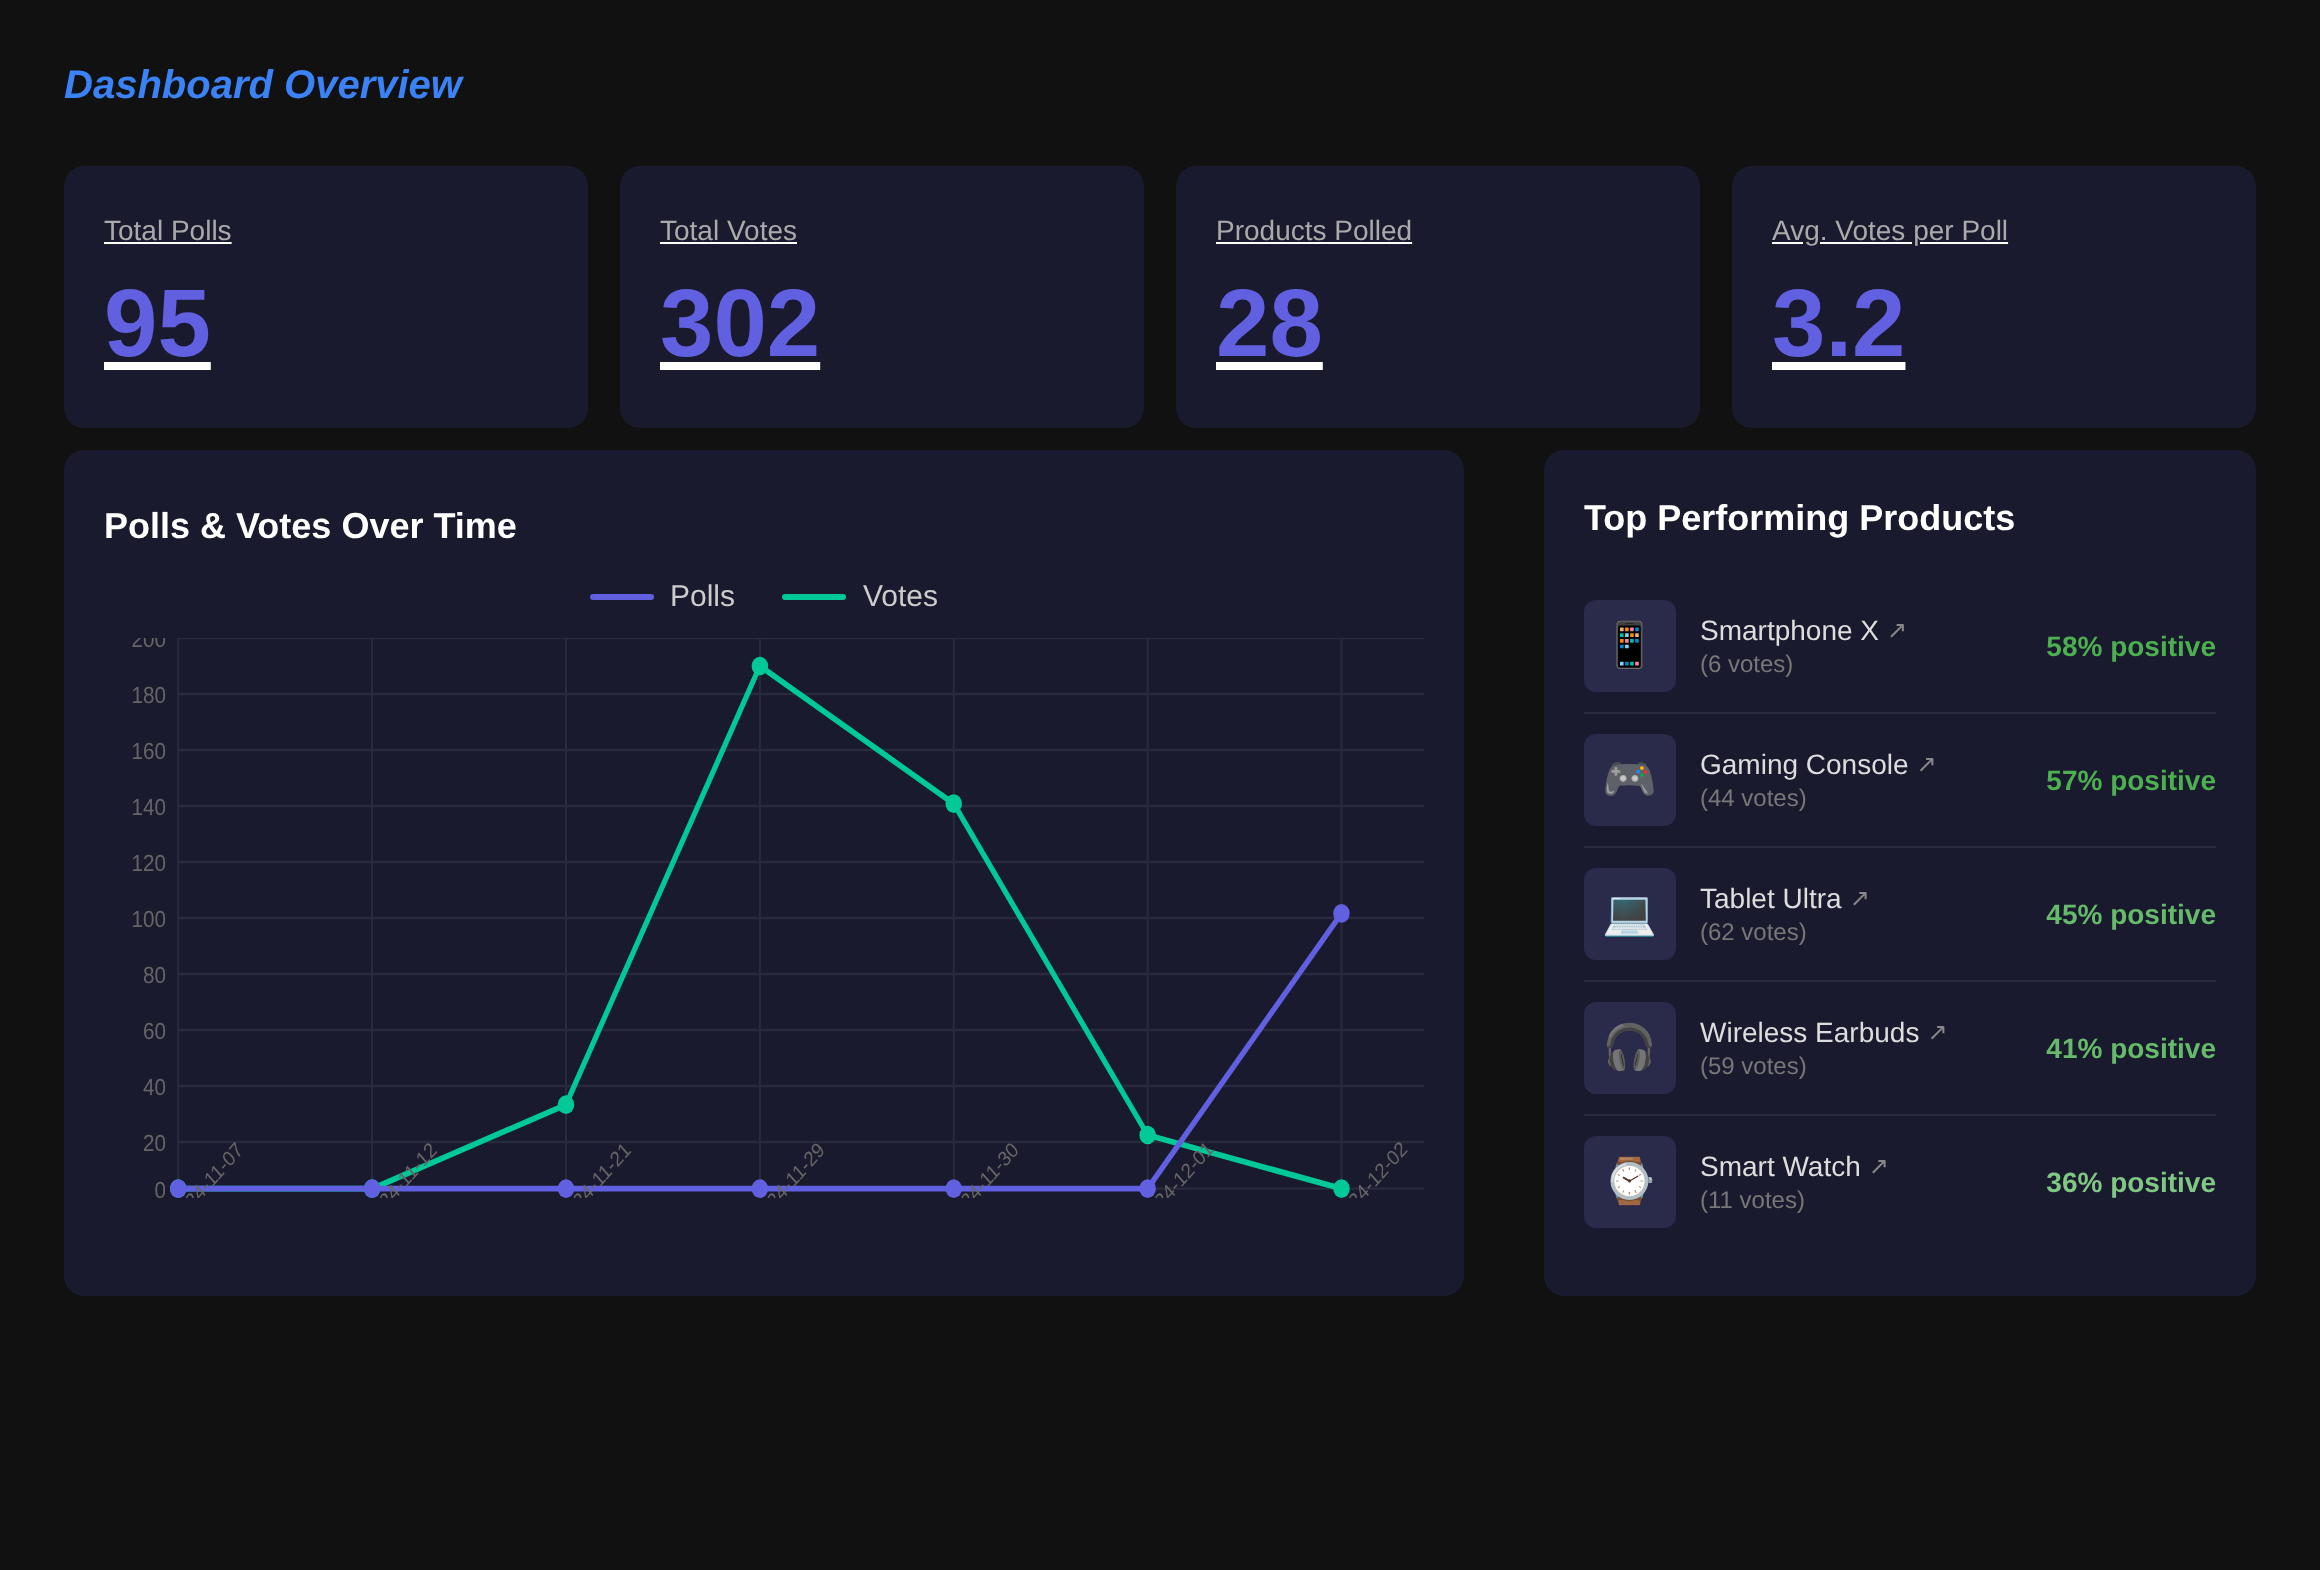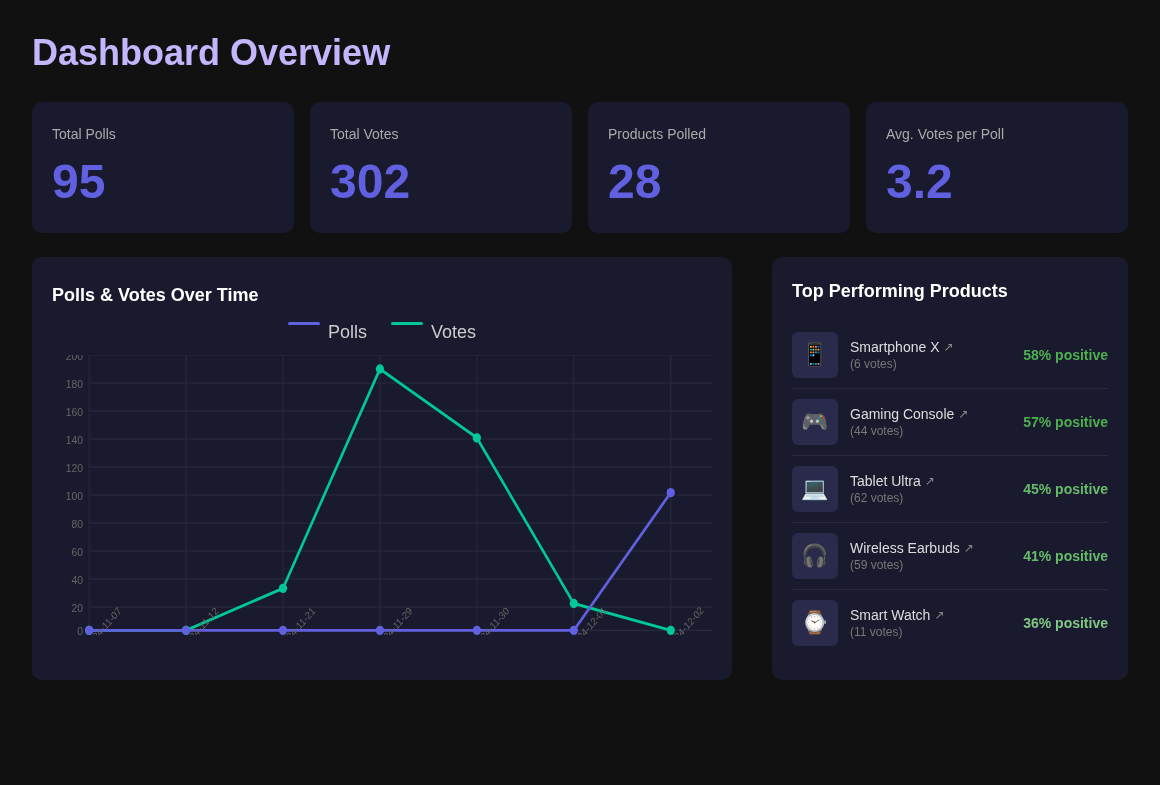--- a/index.html
+++ b/index.html
@@ -10,38 +10,40 @@
       min-height: 785px;
       padding: 32px;
     }
     .header {
       display: flex;
       justify-content: space-between;
       align-items: center;
       margin-bottom: 28px;
     }
     .header-title {
-      font-size: 36px;
+      font-size: 20px;
       font-weight: 700;
-      color: #c4b5fd;
+      color: #3b82f6;
+      font-style: italic;
     }
     .date-select {
       background: #1e1e2e;
       color: #fff;
       border: 1px solid #444;
       border-radius: 6px;
       padding: 8px 12px;
       font-size: 14px;
       cursor: pointer;
     }
     .stat-cards {
       display: grid;
       grid-template-columns: repeat(4, 1fr);
       gap: 16px;
-      margin-bottom: 24px;
+      margin-bottom: 11px;
+      text-decoration: underline;
     }
     .stat-card {
       background: #1a1a2e;
       border-radius: 10px;
       padding: 24px 20px;
     }
     .stat-card .label {
       font-size: 14px;
       color: #aaa;
       margin-bottom: 12px;
@@ -68,22 +70,23 @@
       color: #fff;
     }
     .legend {
       display: flex;
       gap: 24px;
       margin-bottom: 12px;
       justify-content: center;
     }
     .legend-item {
       display: flex;
+      align-items: center;
       gap: 8px;
-      font-size: 18px;
+      font-size: 15px;
       color: #ccc;
     }
     .legend-line {
       width: 32px;
       height: 3px;
       border-radius: 2px;
     }
     .chart-area {
       position: relative;
       height: 280px;

